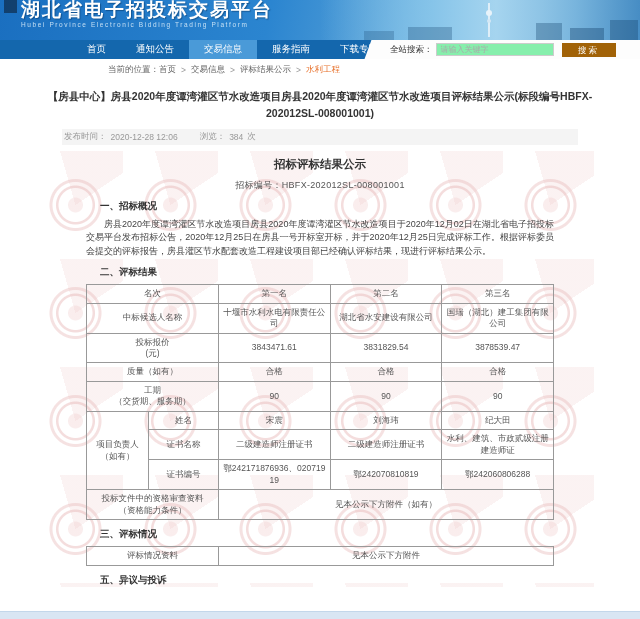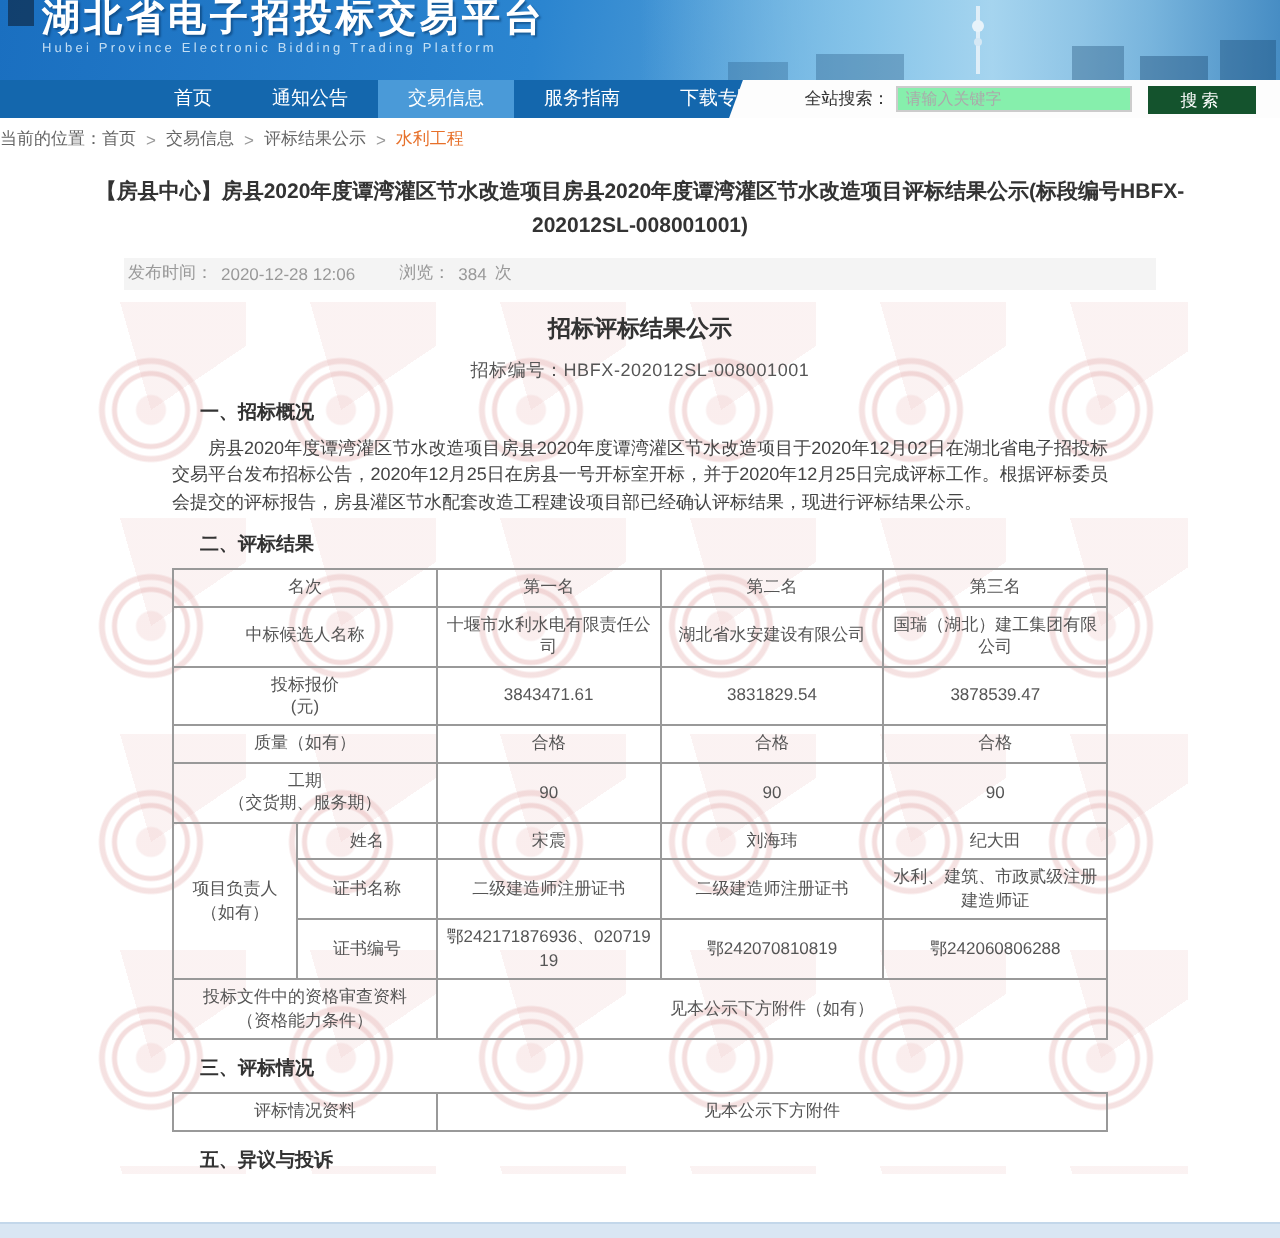--- a/index.html
+++ b/index.html
@@ -23,28 +23,28 @@
   .logo-square { width:13px; height:13px; margin:0 4px 6px 4px; background:#10375f; opacity:.85; }
   .site-title { font-size:19px; font-weight:bold; color:#fff; letter-spacing:2px; text-shadow:1px 1px 1px rgba(0,40,80,.45); line-height:20px; }
   .site-subtitle { font-size:6.5px; color:rgba(235,248,255,.8); letter-spacing:1.6px; margin-top:1px; }
 
   
   .navbar { position:relative; height:19px; background:#1467ad; display:flex; align-items:stretch; padding-left:72px; }
   .nav-item { display:flex; align-items:center; padding:0 15px; color:#fff; font-size:9.5px; text-decoration:none; cursor:pointer; }
   .nav-item.active { background:#4a9ad8; }
   .search-wrap { position:absolute; right:0; top:0; bottom:0; width:266px; }
   .search-wrap::before { content:""; position:absolute; top:0; bottom:0; left:-6px; right:-14px; background:#fdfdfd; transform:skewX(-20deg); }
-  .search-inner { position:relative; display:flex; align-items:center; height:100%; padding-left:16px;justify-content:center; }
+  .search-inner { position:relative; display:flex; align-items:center; height:100%; padding-left:16px; }
   .search-label { font-size:8.5px; color:#333; margin-right:3px; white-space:nowrap; }
   .search-input { width:118px; height:13px; border:1px solid #ccc; font-size:8px; padding:0 4px; color:#333; outline:none; background:#86efac; }
   .search-input::placeholder { color:#aaa; }
-  .search-btn { margin-left:8px; width:54px; height:14px; background:#14532d; color:#fff; border:none; font-size:8.5px; line-height:14px; cursor:pointer; letter-spacing:2px; }
-
-  
-  .breadcrumb { height:21px; display:flex; align-items:center; font-size:8.5px; color:#666; background:#fff; }
+  .search-btn { margin-left:8px; width:54px; height:14px; background:#a16207; color:#fff; border:none; font-size:8.5px; line-height:14px; cursor:pointer; letter-spacing:2px; }
+
+  
+  .breadcrumb { height:21px; display:flex; align-items:center; padding-left:108px; font-size:8.5px; color:#666; background:#fff; }
   .breadcrumb a { color:#666; text-decoration:none; cursor:pointer; }
   .breadcrumb .sep { margin:0 5px; color:#999; }
   .breadcrumb .current { color:#e7702a; }
 
   
   .article-title { margin:8px 38px 6px; font-size:10.5px; font-weight:bold; color:#333; text-align:center; line-height:1.65; }
   .meta-bar { margin:0 62px; height:16px; background:#f4f4f4; display:flex; align-items:center; justify-content:flex-start; font-size:8.5px; color:#999; }
   .meta-bar span { margin:0 2px; }
   .meta-gap { width:14px; }
 

